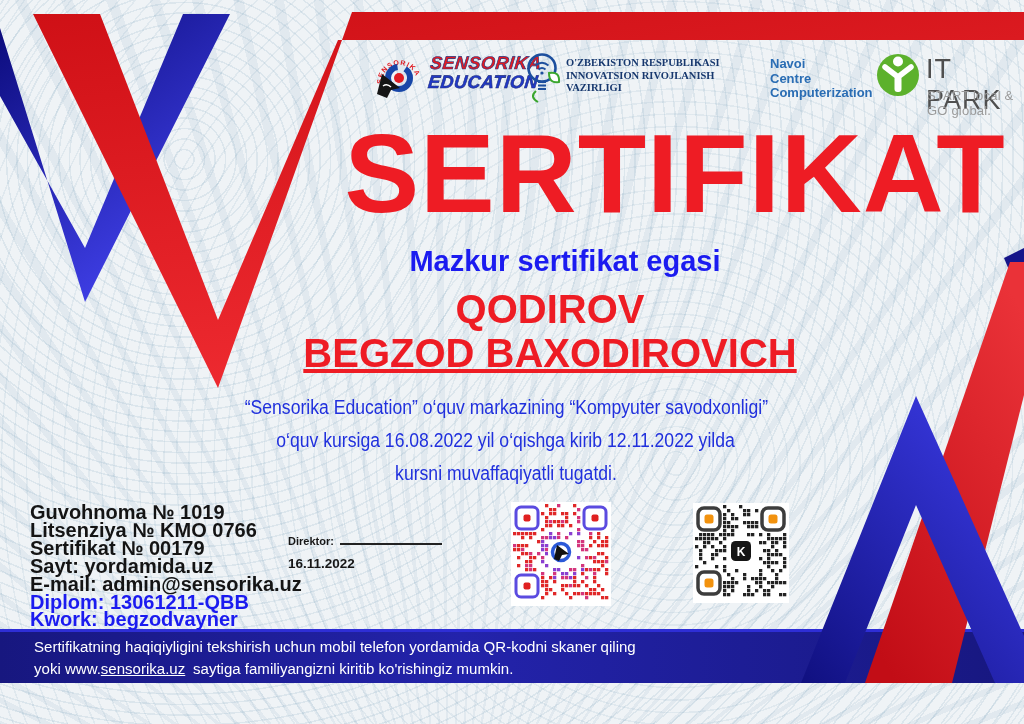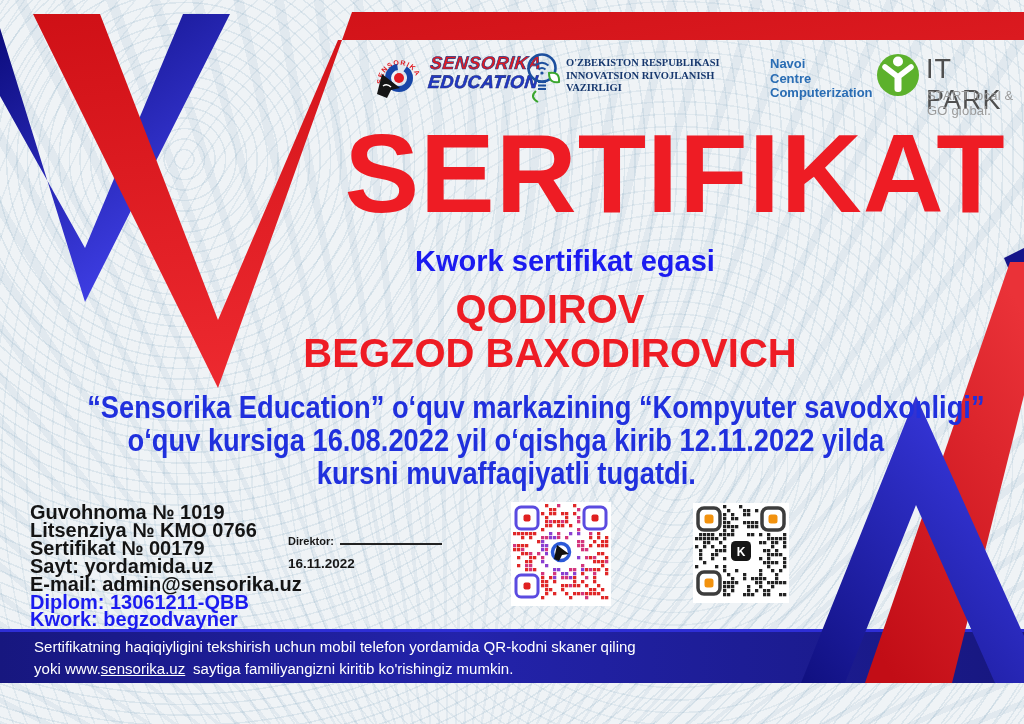--- a/index.html
+++ b/index.html
@@ -26,22 +26,22 @@
   .ncc-mark{left:688px;top:50px;font-size:42px;font-weight:bold;color:#2a6db4;letter-spacing:-5px;line-height:44px;}
   .ncc-text{left:770px;top:57px;font-size:13px;font-weight:bold;color:#2a6db4;line-height:14.5px;}
   .itpark-name{left:926px;top:54px;font-size:27px;font-weight:500;color:#4f4f4f;letter-spacing:1px;}
   .itpark-tag{left:927px;top:88px;font-size:13px;color:#9a9a9a;letter-spacing:.2px;}
 
   
   .title{left:330px;top:118px;width:690px;text-align:center;font-size:112px;line-height:112px;
     font-weight:bold;color:#ee1c24;letter-spacing:1px;}
   .subtitle{left:105px;top:245px;width:920px;text-align:center;font-size:29px;font-weight:bold;color:#1b1bf0;}
   .name-line{left:90px;width:920px;text-align:center;font-size:40px;font-weight:bold;color:#ee1c24;}
-  .name1{top:287px;} .name2{top:331px;}
-  .course{left:26px;top:391px;width:960px;text-align:center;font-size:31px;font-weight:bold;
+  .name1{top:287px;} .name2{top:331px;text-decoration:underline;}
+  .course{left:26px;top:391px;width:960px;text-align:center;font-size:20px;font-weight:normal;
     color:#2030dd;line-height:33px;}
   .course span{display:inline-block;transform:scaleX(.88);white-space:nowrap;}
 
   
   .details{left:30px;top:504px;font-size:20px;font-weight:bold;line-height:17.9px;color:#141414;}
   .details .accent{color:#1b1bf0;}
   .direktor{left:288px;top:531px;font-size:11px;font-weight:bold;color:#161616;}
   .sig-line{display:inline-block;width:102px;border-bottom:2.2px solid #222;margin-left:6px;height:12px;}
   .sig-date{left:288px;top:556px;font-size:13.5px;font-weight:bold;color:#161616;text-align:right;}
 
@@ -139,21 +139,21 @@
   <svg class="abs content" style="left:874px;top:49px;" width="48" height="52" viewBox="0 0 48 52">
     <circle cx="24" cy="26" r="21" fill="#5cb12c"></circle>
     <circle cx="24" cy="12.5" r="5" fill="#ffffff"></circle>
     <path d="M11 18 L24 28 L37 18" stroke="#ffffff" stroke-width="5.5" fill="none" stroke-linejoin="round" stroke-linecap="round"></path>
     <rect x="20.5" y="27" width="7" height="16" rx="3" fill="#ffffff"></rect>
   </svg>
   <div class="abs content itpark-name">IT PARK</div>
   <div class="abs content itpark-tag">START local &amp; GO global.</div>
 
   <div class="abs content title">SERTIFIKAT</div>
-  <div class="abs content subtitle">Kwork sertifikat egasi</div>
+  <div class="abs content subtitle">Mazkur sertifikat egasi</div>
   <div class="abs content name-line name1">QODIROV</div>
   <div class="abs content name-line name2">BEGZOD BAXODIROVICH</div>
   <div class="abs content course">
     <span>“Sensorika Education” o‘quv markazining “Kompyuter savodxonligi”</span><br>
     <span>o‘quv kursiga 16.08.2022 yil o‘qishga kirib 12.11.2022 yilda</span><br>
     <span>kursni muvaffaqiyatli tugatdi.</span>
   </div>
 
   <div class="abs content details" id="details-block">
       <div>Guvohnoma № 1019</div>

